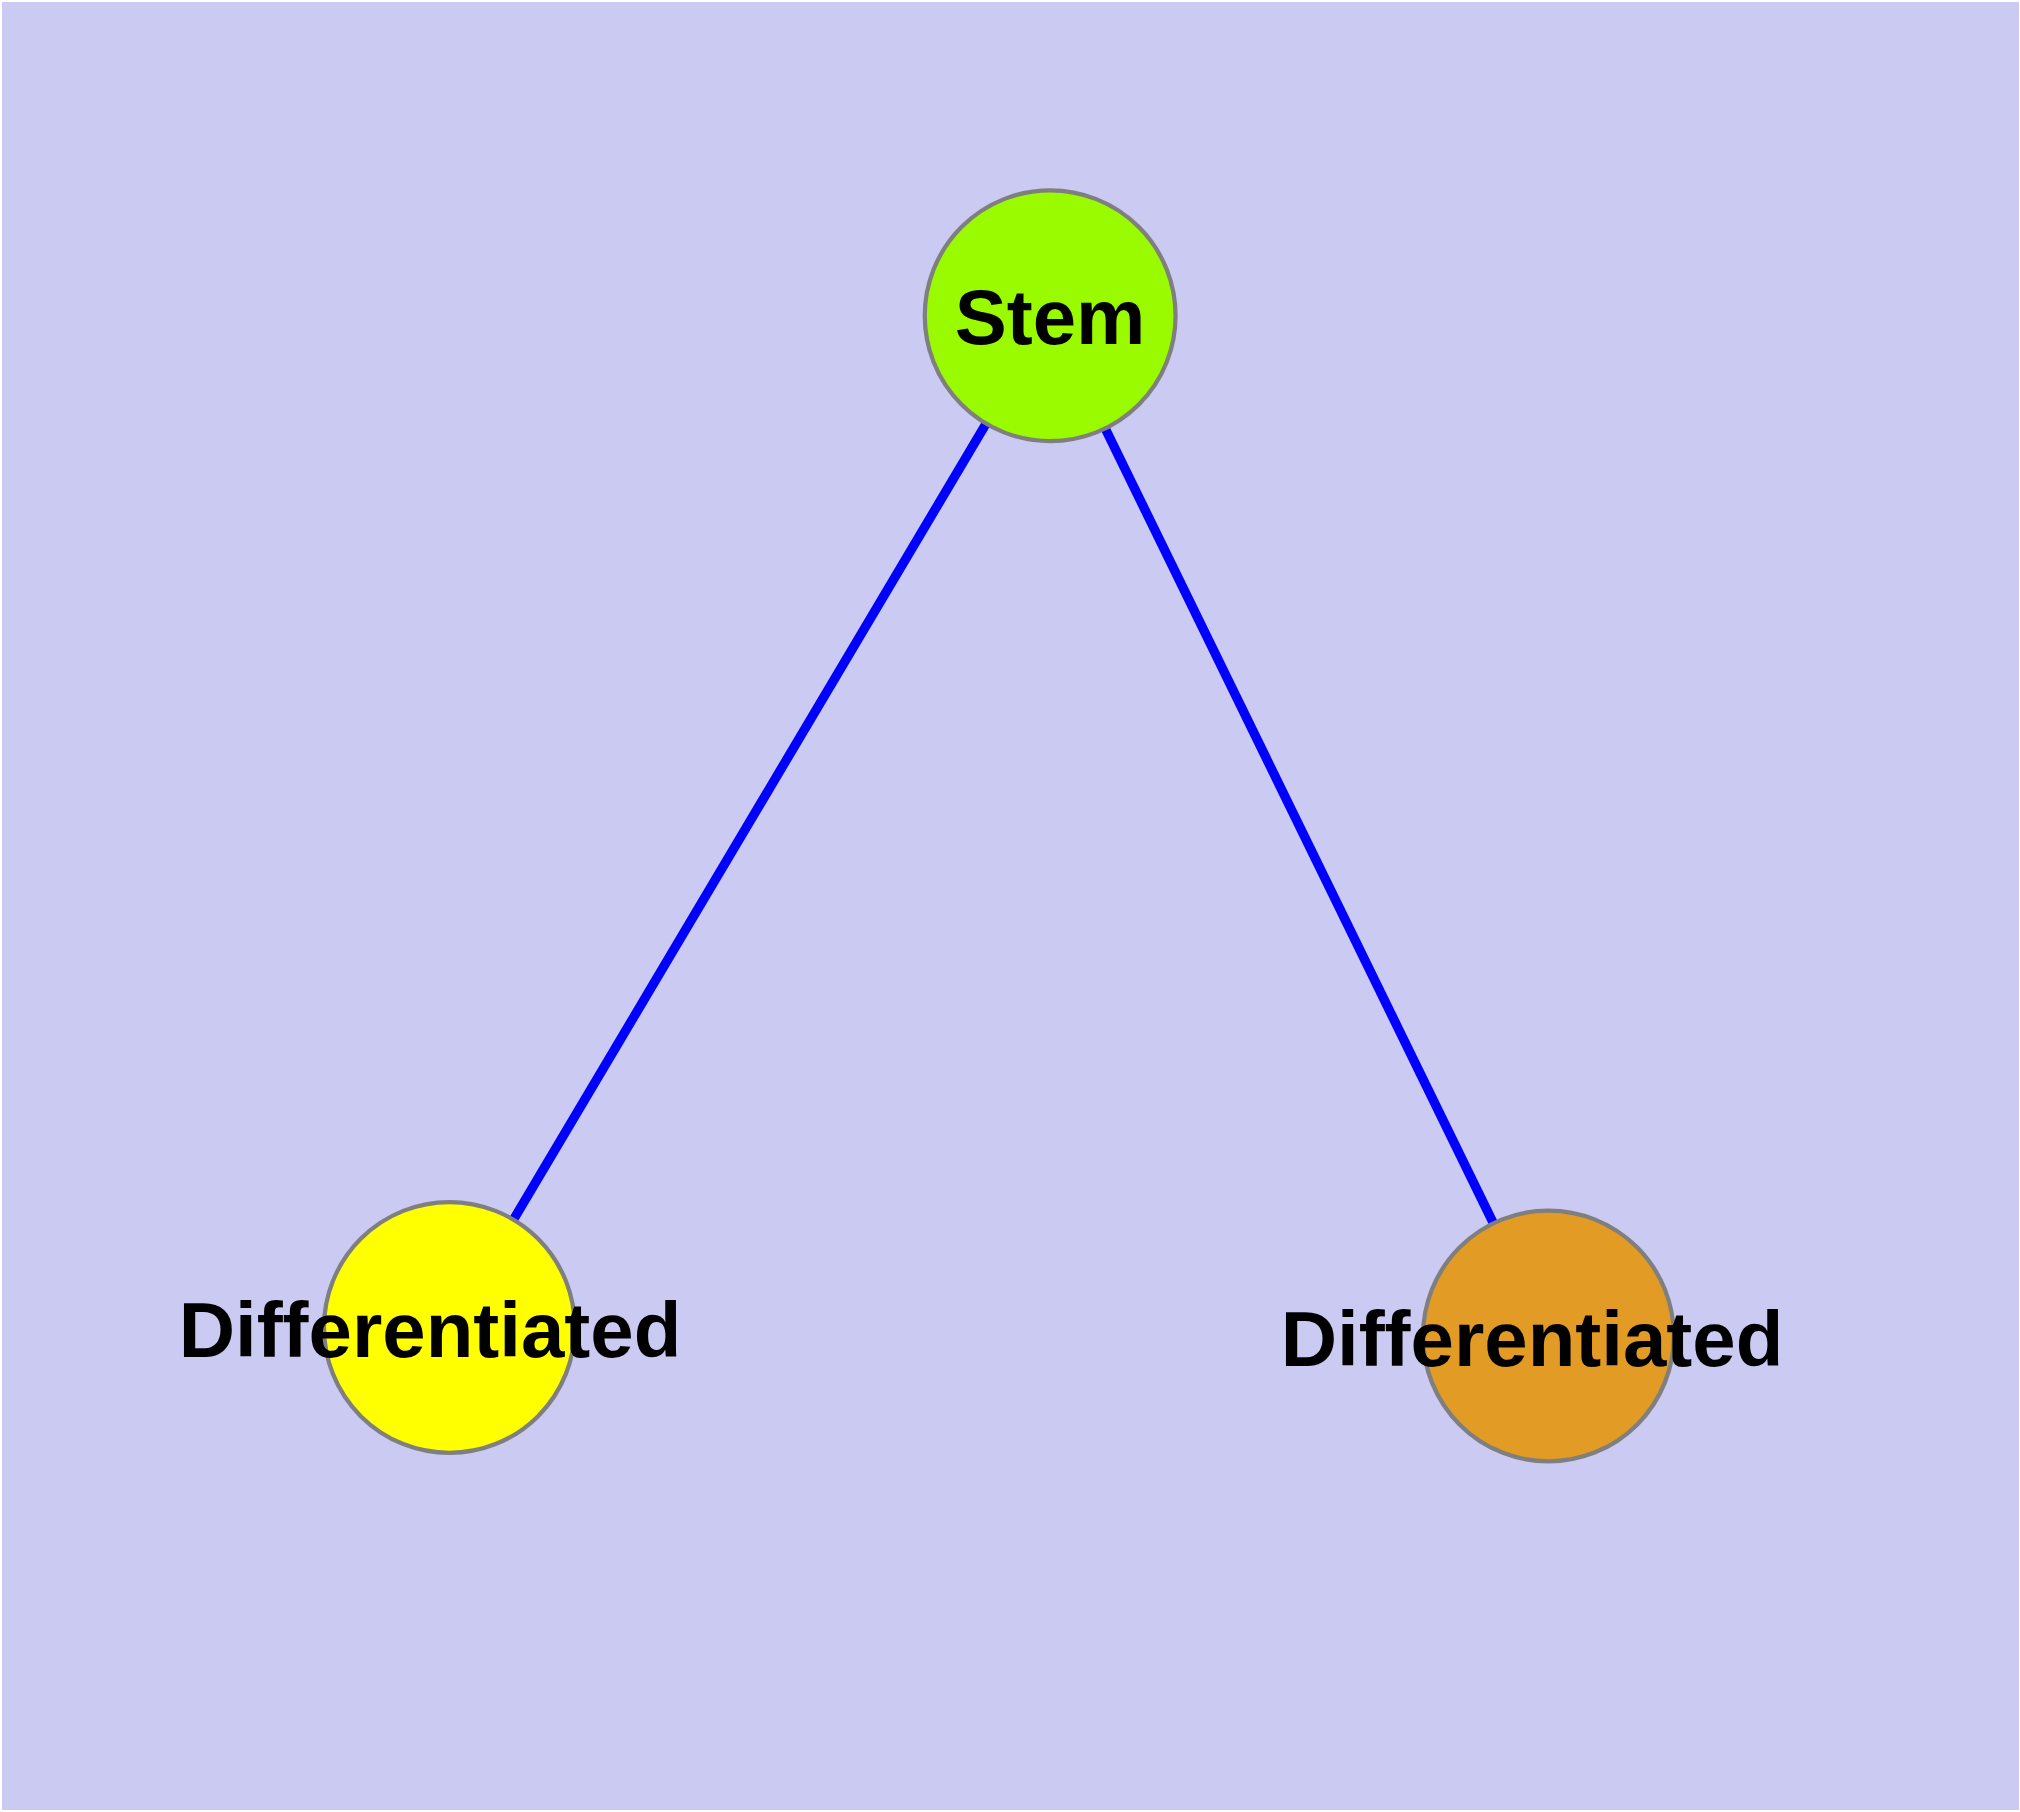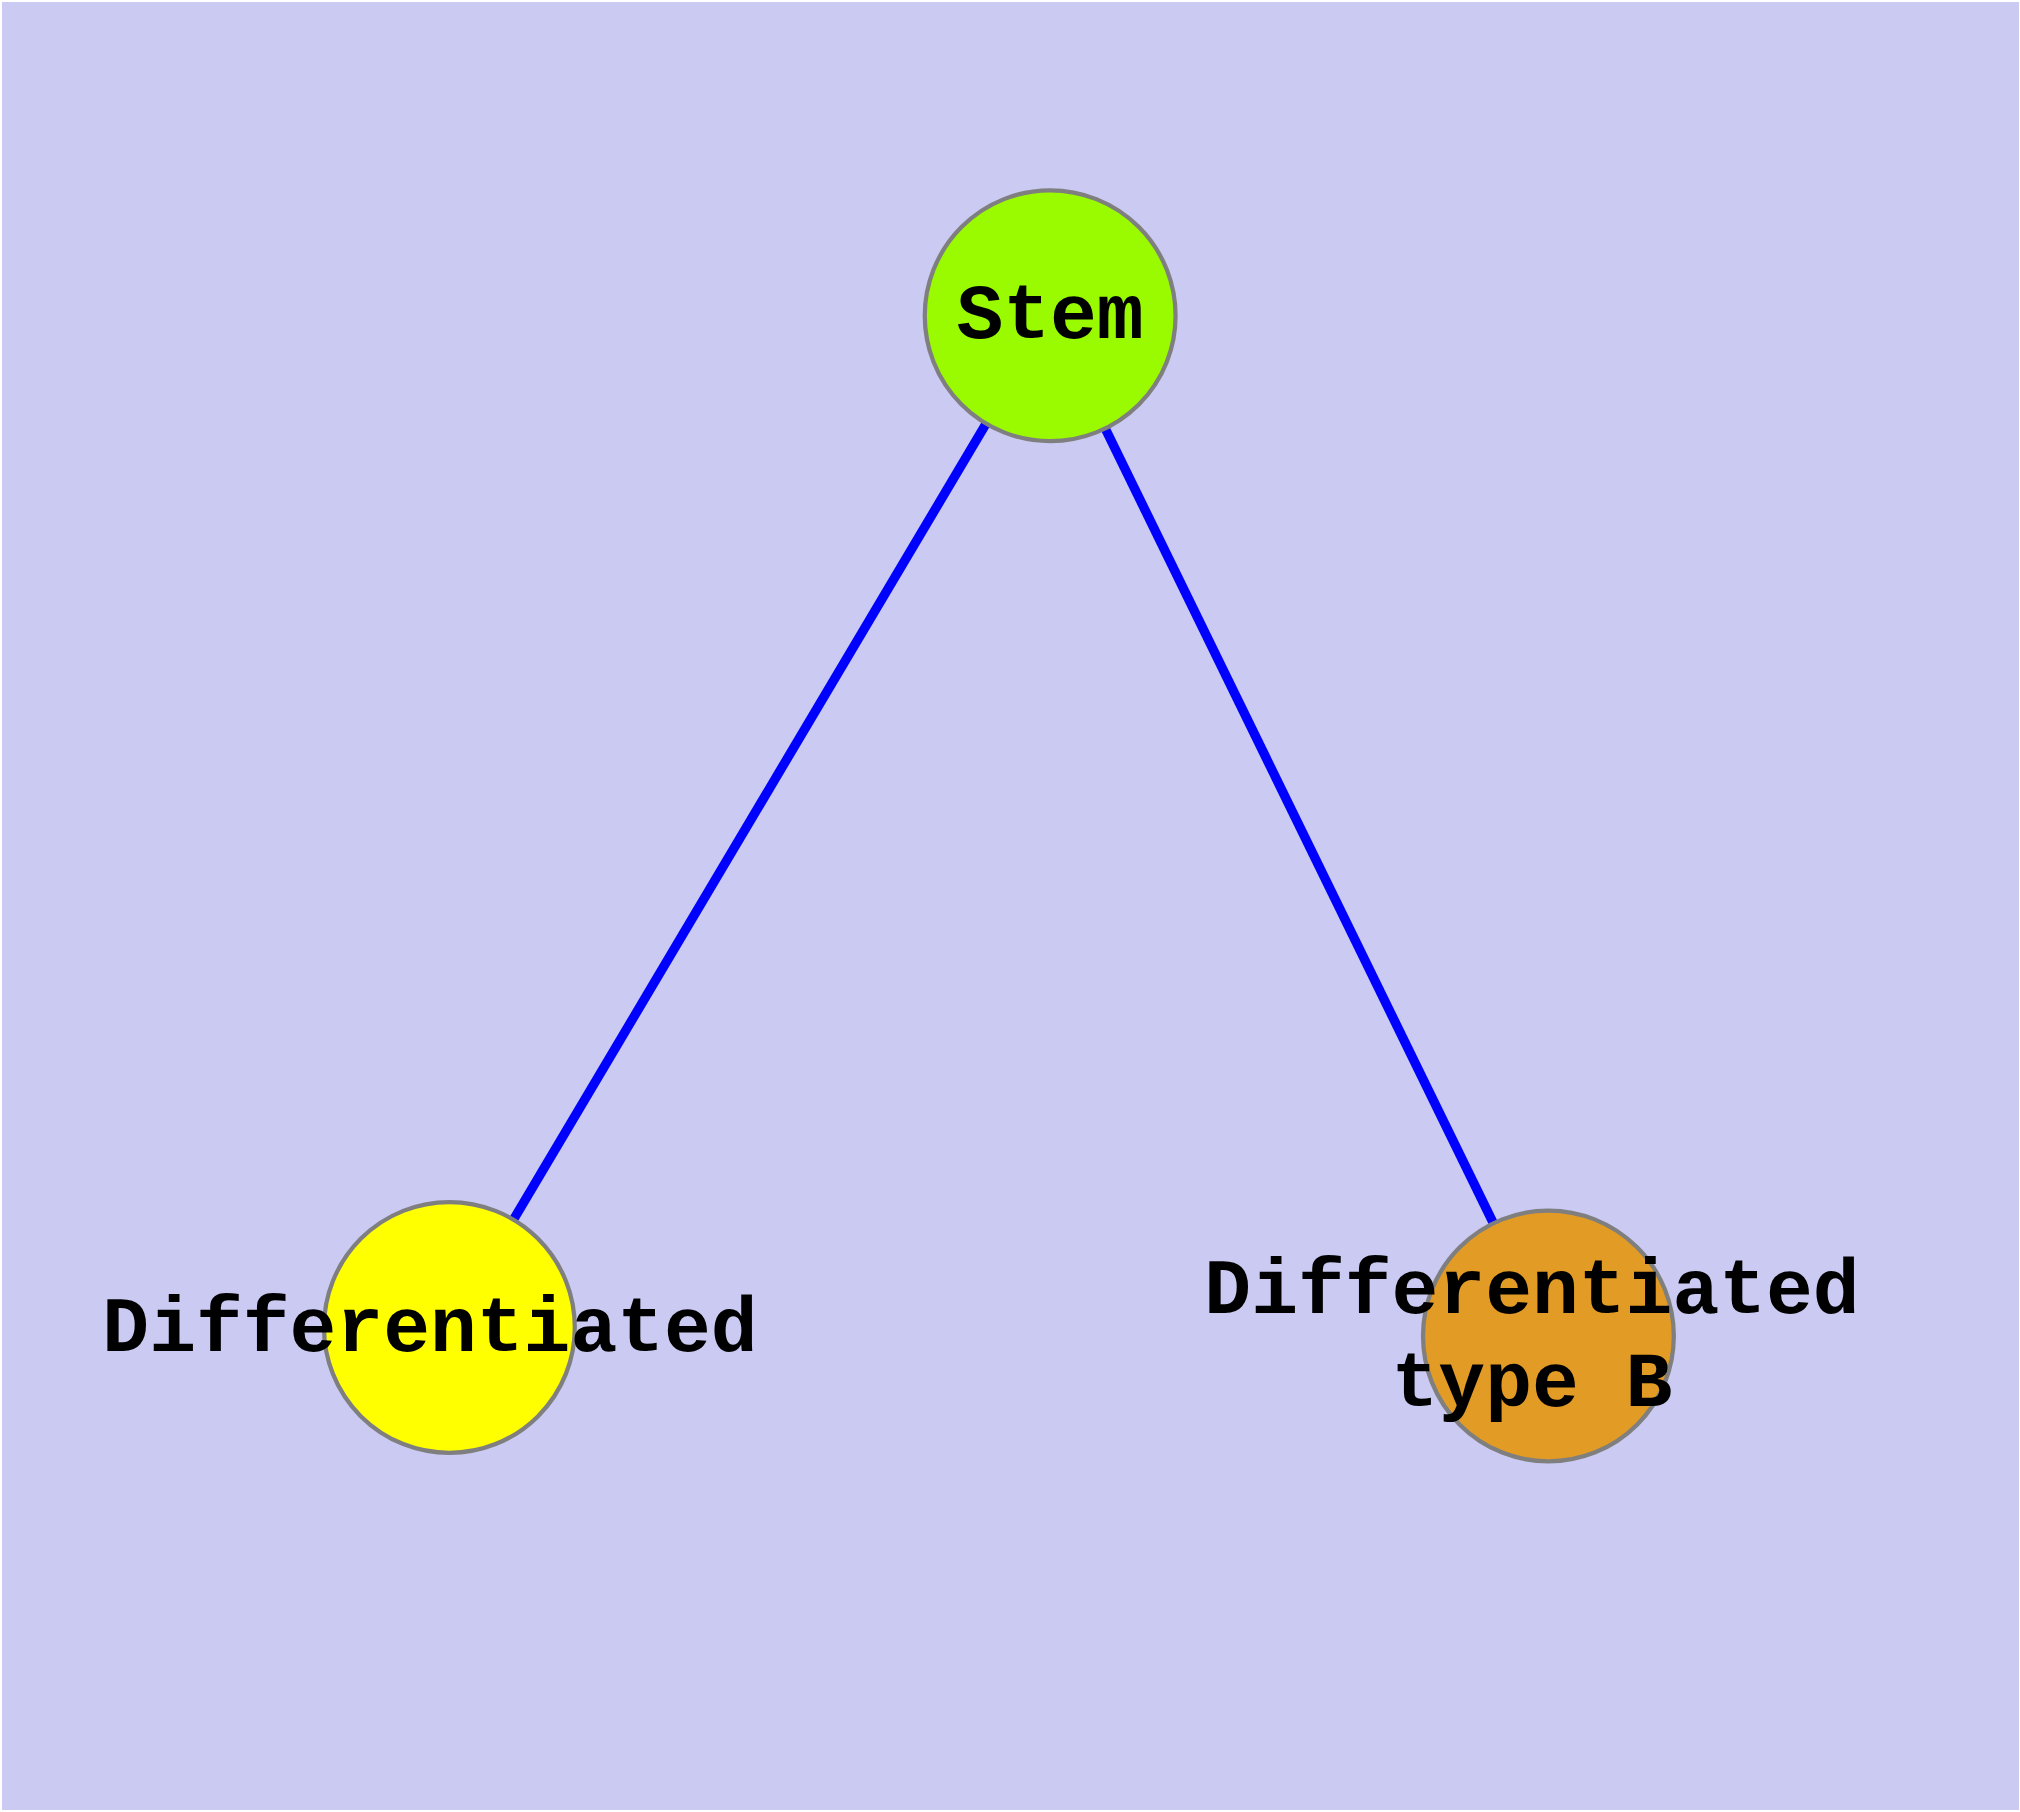--- a/index.html
+++ b/index.html
@@ -8,21 +8,21 @@
     background: #ffffff;
   }
   .canvas {
     position: relative;
     width: 2021px;
     height: 1812px;
     background: #CACAF3;
     box-sizing: border-box;
     border: 2.5px solid #ffffff;
     overflow: hidden;
-    font-family: Liberation Mono, monospace;
+    font-family: Liberation Sans, sans-serif;
   }
   .graph-svg {
     position: absolute;
     left: 0;
     top: 0;
     width: 2015px;
     height: 1807px;
   }
   .node-label {
     position: absolute;
@@ -54,17 +54,16 @@
   <div class="node-label" style="left: 1048px; top: 315px;">
     <div>Stem</div>
   </div>
 
   <div class="node-label" style="left: 428px; top: 1328px;">
     <div>Differentiated</div>
   </div>
 
   <div class="node-label" style="left: 1530px; top: 1337px;">
     <div>Differentiated</div>
-    <div>type B</div>
   </div>
 
 </div>
 
 
 </body></html>

